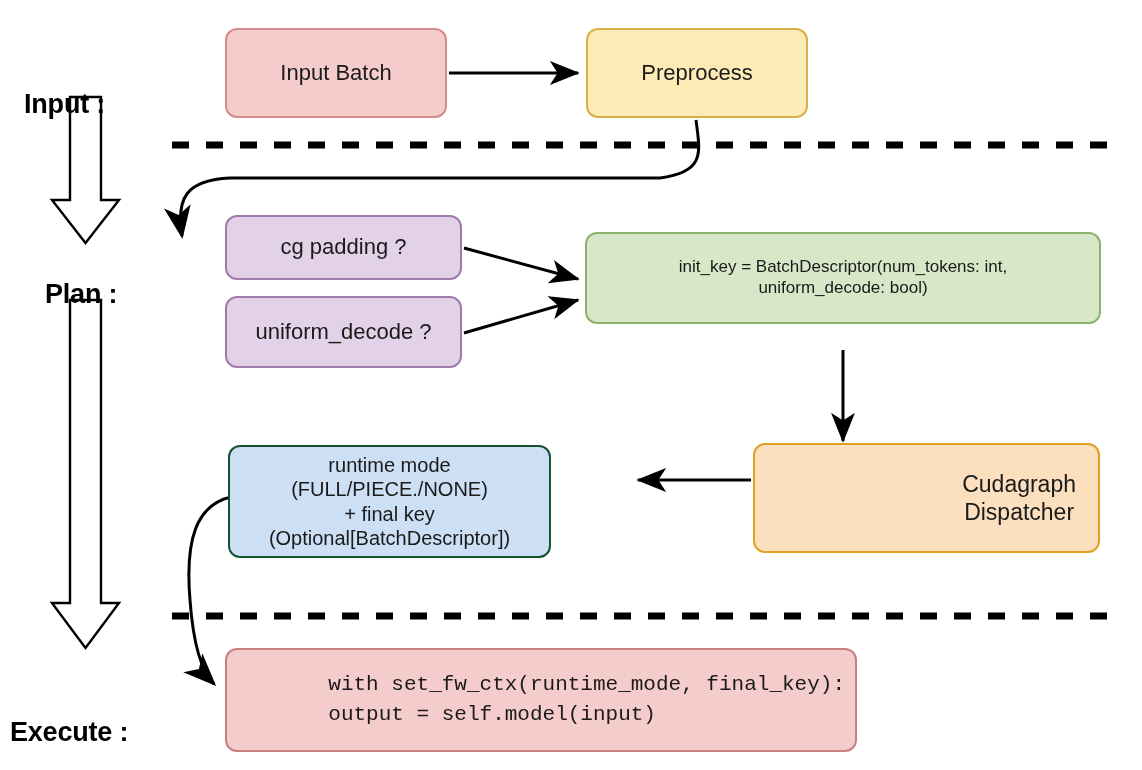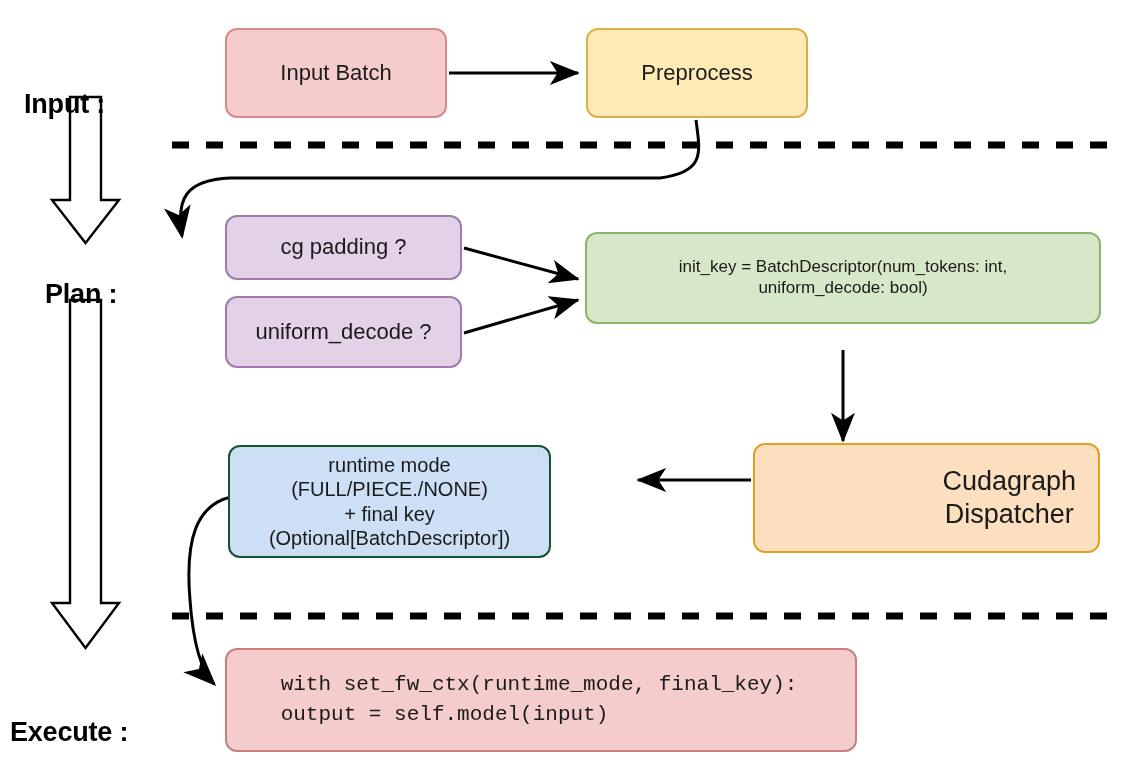--- a/index.html
+++ b/index.html
@@ -61,40 +61,40 @@
     left:585px;top:232px;width:516px;height:92px;
     background:#d7e8c8;border:2px solid #8cb36e;
     font-size:17px;
   }
   .n-cudagraph-dispatcher{
     left:753px;top:443px;width:347px;height:110px;
     background:#fbdfbe;border:2px solid #e0a020;
     justify-content:flex-end;
     align-items:center;
     padding-right:22px;
-    font-size:27px;
+    font-size:23px;
     padding-left:40px;
   }
   .n-dispatch{
     left:751px;top:444px;width:184px;height:70px;
     background:#fbd2b2;border:2px solid #e0a020;
     font-size:21px;
     z-index:3;
   }
   .n-runtime-mode{
     left:228px;top:445px;width:323px;height:113px;
     background:#ccdff5;border:2px solid #14532d;
     font-size:20px;
   }
   .n-exec-code{
     left:225px;top:648px;width:632px;height:104px;
     background:#f4cccc;border:2px solid #c97f7f;
     font-family:"Liberation Mono", monospace;
     font-size:21px;
-    justify-content:center;
+    justify-content:flex-end;
     align-items:center;
     padding-left:6px;
     line-height:1.45;
   }
   .n-exec-code span{text-align:left;}
 
   
   #lines{position:absolute;left:0;top:0;width:1142px;height:770px;pointer-events:none;}
 </style>
 </head>

